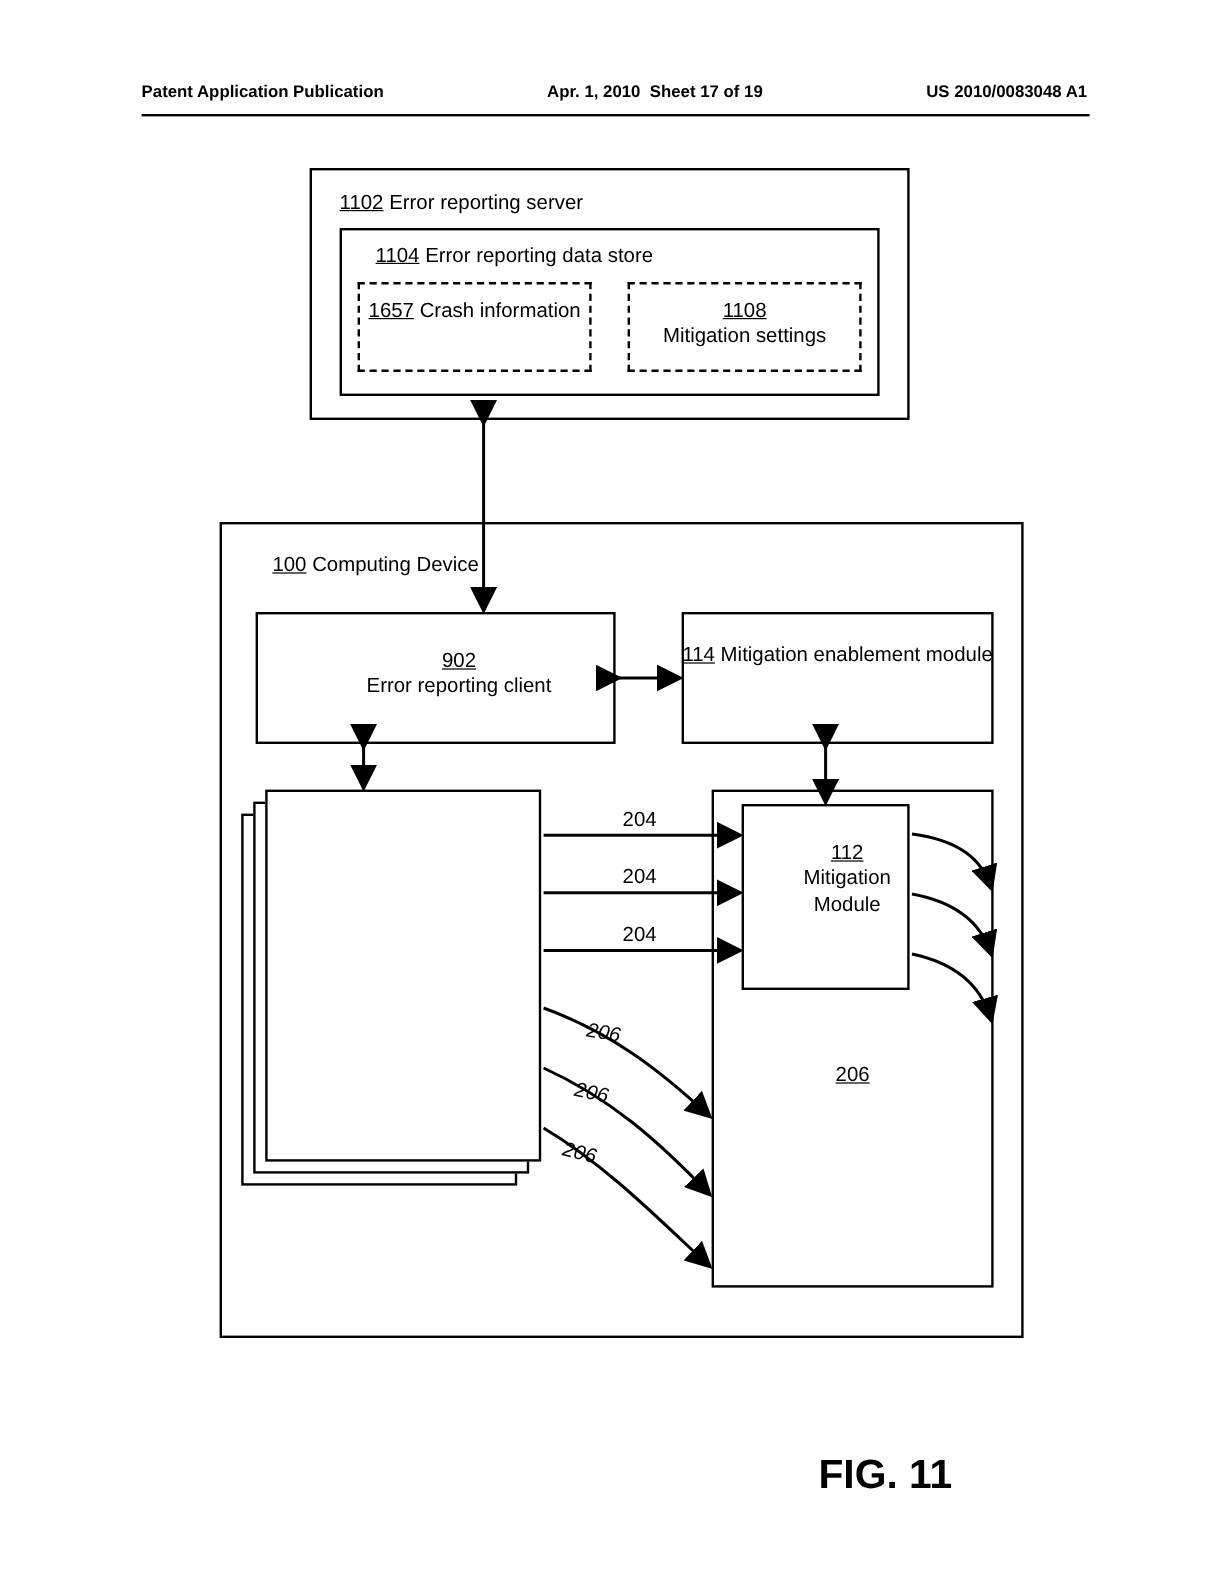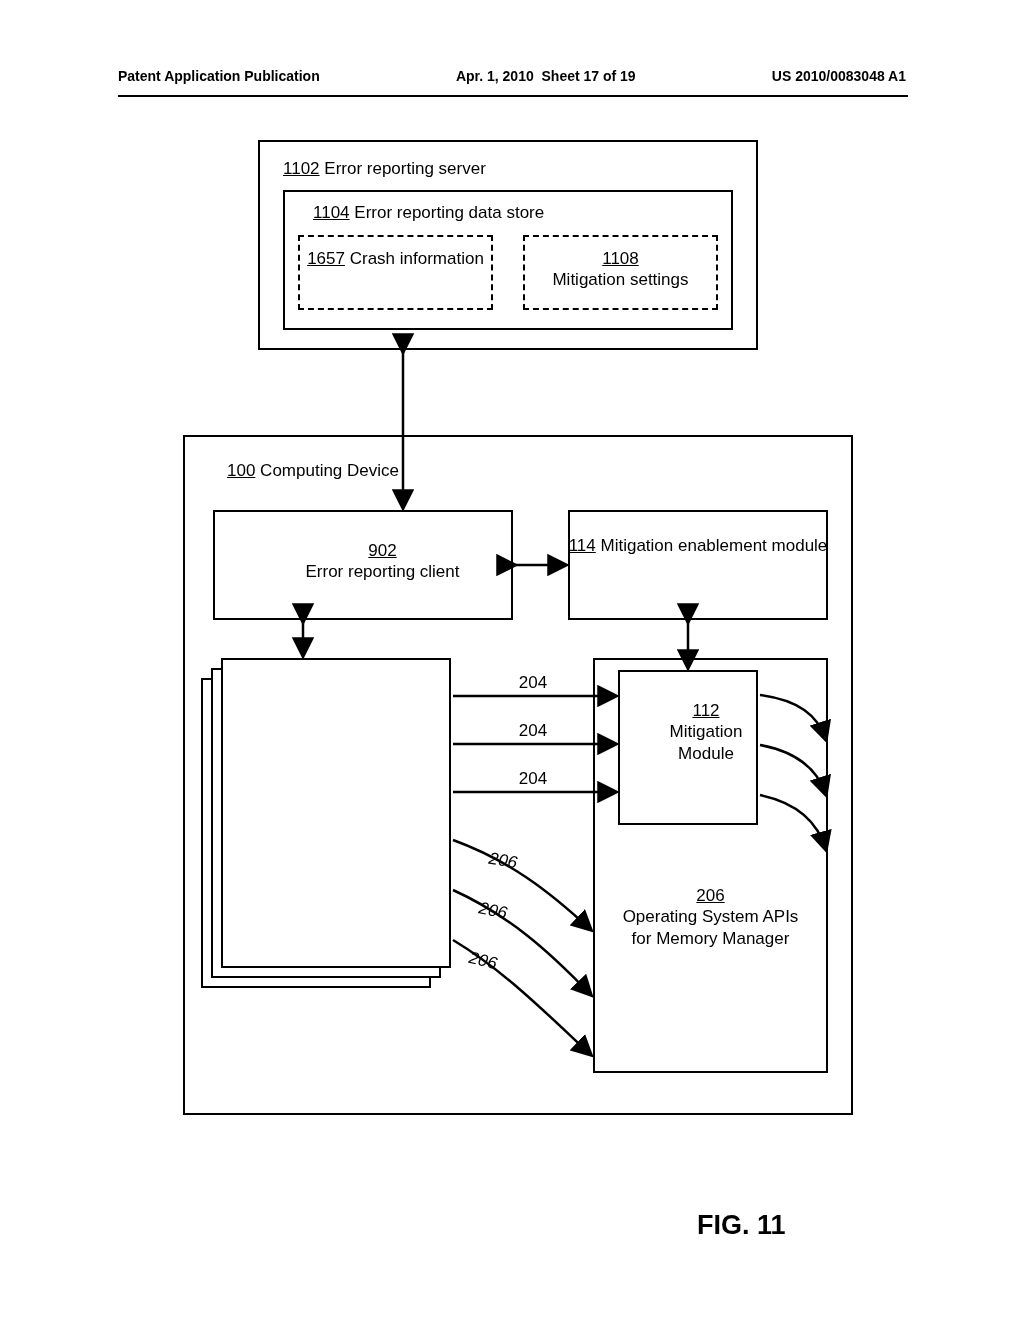--- a/index.html
+++ b/index.html
@@ -55,22 +55,22 @@
   .label.left-align { text-align: left; }
   .u { text-decoration: underline; }
   .dashed {
     border: 2.5px dashed #000;
     background: #fff;
     position: absolute;
   }
   .fig-label {
     position: absolute;
     top: 1210px;
-    left: 697px;
-    font-size: 27px;
+    left: 682px;
+    font-size: 34px;
     font-weight: bold;
   }
   svg.overlay {
     position: absolute;
     top: 0; left: 0;
     width: 760px;
     height: 1060px;
     pointer-events: none;
   }
 </style>
@@ -130,21 +130,20 @@
     <span>Mitigation enablement module</span>
   </div>
 
   <div class="box" style="left:63px; top:538px; width:230px; height:310px;"></div>
   <div class="box" style="left:73px; top:528px; width:230px; height:310px;"></div>
   <div class="box" style="left:83px; top:518px; width:230px; height:310px;"></div>
 
   <div class="box" style="left:455px; top:518px; width:235px; height:415px;"></div>
   <div class="label" style="left:475px; top:745px; width:195px;">
     <span class="u">206</span><br>
-    <span>Operating System APIs for Memory Manager</span>
   </div>
 
   <div class="box" style="left:480px; top:530px; width:140px; height:155px;"></div>
   <div class="label" style="left:480px; top:560px; width:140px;padding-left:36px;">
     <span class="u">112</span><br>
     <span>Mitigation Module</span>
   </div>
 
   <div class="label" style="left:370px; top:532px; width:50px;">204</div>
   <div class="label" style="left:370px; top:580px; width:50px;">204</div>

